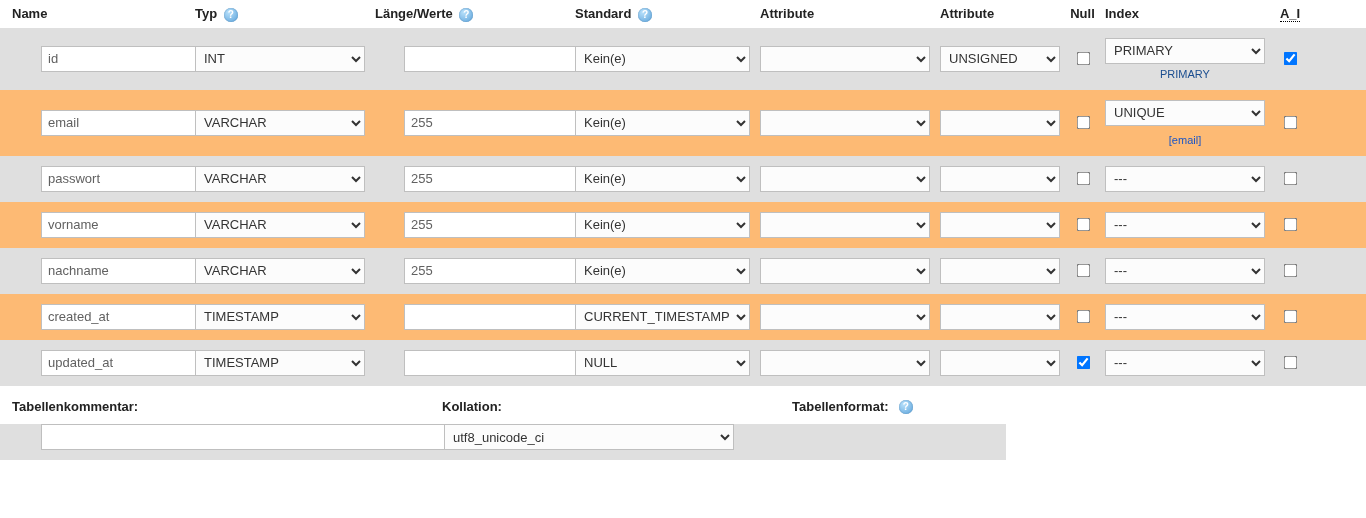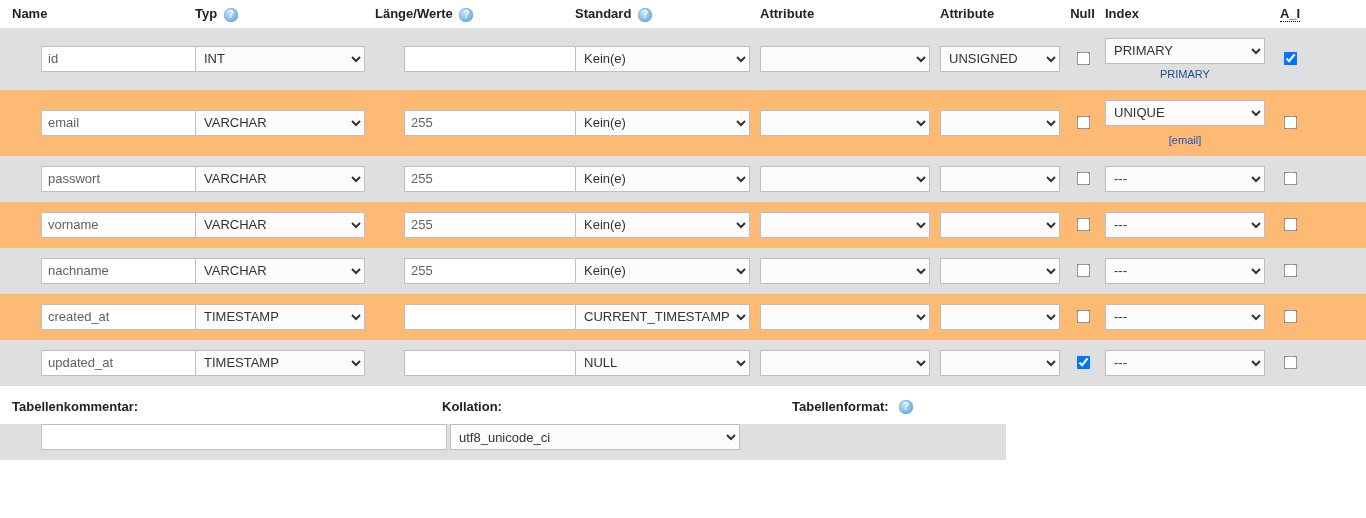--- a/index.html
+++ b/index.html
@@ -102,21 +102,21 @@
   .index-sub.link {
     color: #1955c6;
     margin-top: 8px;
   }
 
   .footer-row {
     display: flex;
     align-items: flex-end;
     background: #dfdfdf;
     padding: 0 0 10px 0;
-    gap: 8px;
+    gap: 2px;
     margin-top: 5px;
     width: 1006px;
   }
   .footer-col {
     padding: 0 12px;
   }
   .footer-lbl-area {
     background: #ffffff;
     width: 1006px;
     display: flex;

